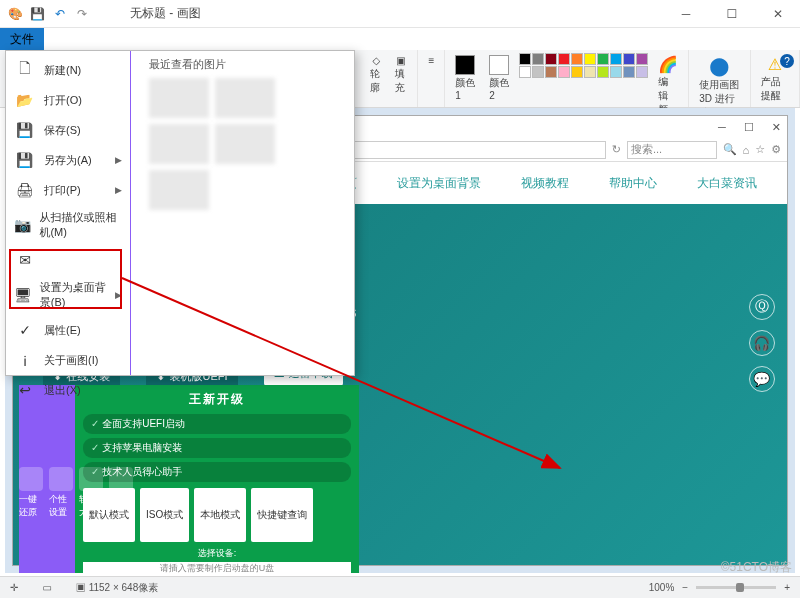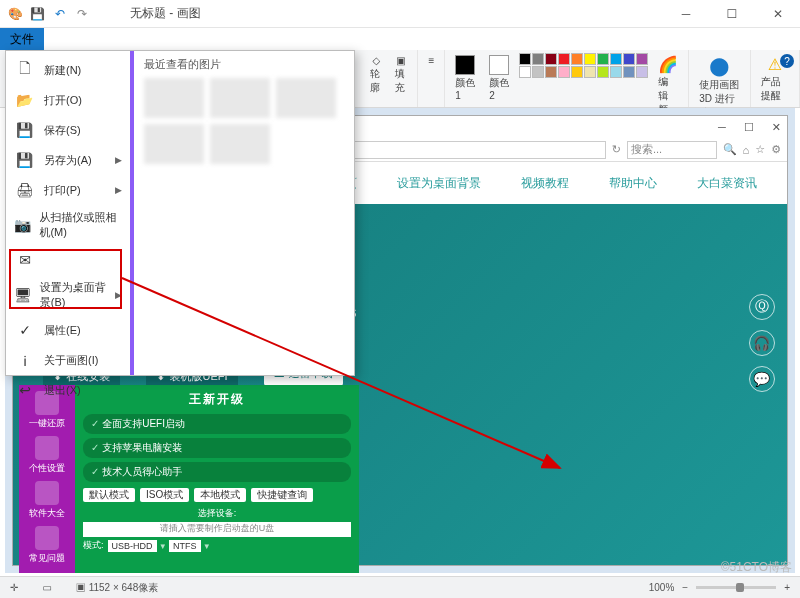--- a/index.html
+++ b/index.html
@@ -45,40 +45,40 @@
 .dl-row { display: flex; gap: 26px; margin-bottom: 6px; }
 .dl-block { display: flex; flex-direction: column; align-items: center; gap: 3px; font-size: 10px; }
 .dl-btn { background: #0e6868; border: none; color: #fff; padding: 5px 10px; border-radius: 3px; font-size: 11px; display: flex; align-items: center; gap: 4px; }
 .dl-btn.alt { background: #fff; color: #157a7a; }
 .dl-label { color: #ffd870; font-size: 9px; border: 1px solid #ffd870; border-radius: 8px; padding: 0 6px; }
 .dl-info { font-size: 9px; opacity: 0.85; }
 .side-icons { position: absolute; right: 12px; top: 90px; display: flex; flex-direction: column; gap: 10px; }
 .side-icon { width: 26px; height: 26px; border: 1px solid rgba(255,255,255,0.7); border-radius: 50%; display: flex; align-items: center; justify-content: center; color: #fff; font-size: 14px; }
 
 .green-panel { position: absolute; left: 7px; top: 270px; width: 340px; height: 210px; background: #0a9e4a; display: flex; }
-.green-side { width: 56px; background: #a21caf; display: flex; flex-direction: column; align-items: center; padding-top: 6px; gap: 6px; }
+.green-side { width: 56px; background: #8b5cf6; display: flex; flex-direction: row; align-items: center; padding-top: 6px; gap: 6px; }
 .green-side-item { display: flex; flex-direction: column; align-items: center; color: #fff; font-size: 9px; gap: 2px; }
 .green-side-item > div:first-child { width: 24px; height: 24px; background: rgba(255,255,255,0.25); border-radius: 4px; }
 .green-main { flex: 1; padding: 6px 8px; color: #fff; }
 .green-header { font-size: 12px; font-weight: bold; margin-bottom: 6px; text-align: center; letter-spacing: 2px; }
 .green-pill { display: block; background: rgba(0,0,0,0.18); color: #fff; font-size: 10px; padding: 3px 8px; border-radius: 9px; margin-bottom: 4px; text-align: left; }
 .green-pill::before { content: "✓ "; color: #a9e8c5; }
 .green-tabs { display: flex; gap: 5px; margin-top: 6px; }
-.green-tab { background: #fff; color: #333; font-size: 10px; padding: 0 6px; border-radius: 2px; }
+.green-tab { background: #fff; color: #333; font-size: 10px; padding: 20px 6px; border-radius: 2px; }
 .green-form { margin-top: 5px; font-size: 9px; text-align: center; }
 .green-input { width: 100%; height: 15px; background: #fff; margin: 2px 0; color: #888; padding: 0 3px; }
 .green-selects { display: flex; gap: 4px; align-items: center; }
 .green-sel { background: #fff; color: #333; padding: 1px 4px; font-size: 9px; }
 
 .file-menu { position: absolute; left: 5px; top: 50px; width: 350px; height: 326px; background: #fff; border: 1px solid #bcbcbc; box-shadow: 3px 3px 10px rgba(0,0,0,0.25); display: flex; z-index: 100; }
 .file-menu-left { width: 124px; background: #fff; padding: 4px 0; }
 .file-menu-item { display: flex; align-items: center; gap: 8px; padding: 5px 8px; font-size: 11px; color: #333; }
 .fmi-icon { width: 22px; height: 20px; display: flex; align-items: center; justify-content: center; font-size: 14px; }
 .fmi-arrow { margin-left: auto; color: #666; font-size: 9px; }
-.file-menu-right { flex: 1; border-left: 4px solid #8b5cf6; padding: 6px 10px; }
+.file-menu-right { flex: 1; border-left: 1px solid #8b5cf6; padding: 6px 18px; }
 .fmr-title { font-size: 11px; color: #555; margin-bottom: 6px; }
 .fmr-thumbs { display: flex; flex-wrap: wrap; gap: 6px; }
 .fmr-thumb { width: 60px; height: 40px; background: #e8e8e8; filter: blur(2px); }
 
 .red-annotation { position: absolute; z-index: 200; pointer-events: none; }
 .red-box { position: absolute; border: 2px solid #d40000; }
 
 .statusbar { position: absolute; left: 0; right: 0; bottom: 0; height: 22px; background: #f1f2f3; border-top: 1px solid #d8d8d8; display: flex; align-items: center; padding: 0 10px; font-size: 10px; color: #555; gap: 24px; }
 .statusbar .sb-right { margin-left: auto; display: flex; align-items: center; gap: 8px; }
 .zoom-slider { width: 80px; height: 3px; background: #ccc; position: relative; }

